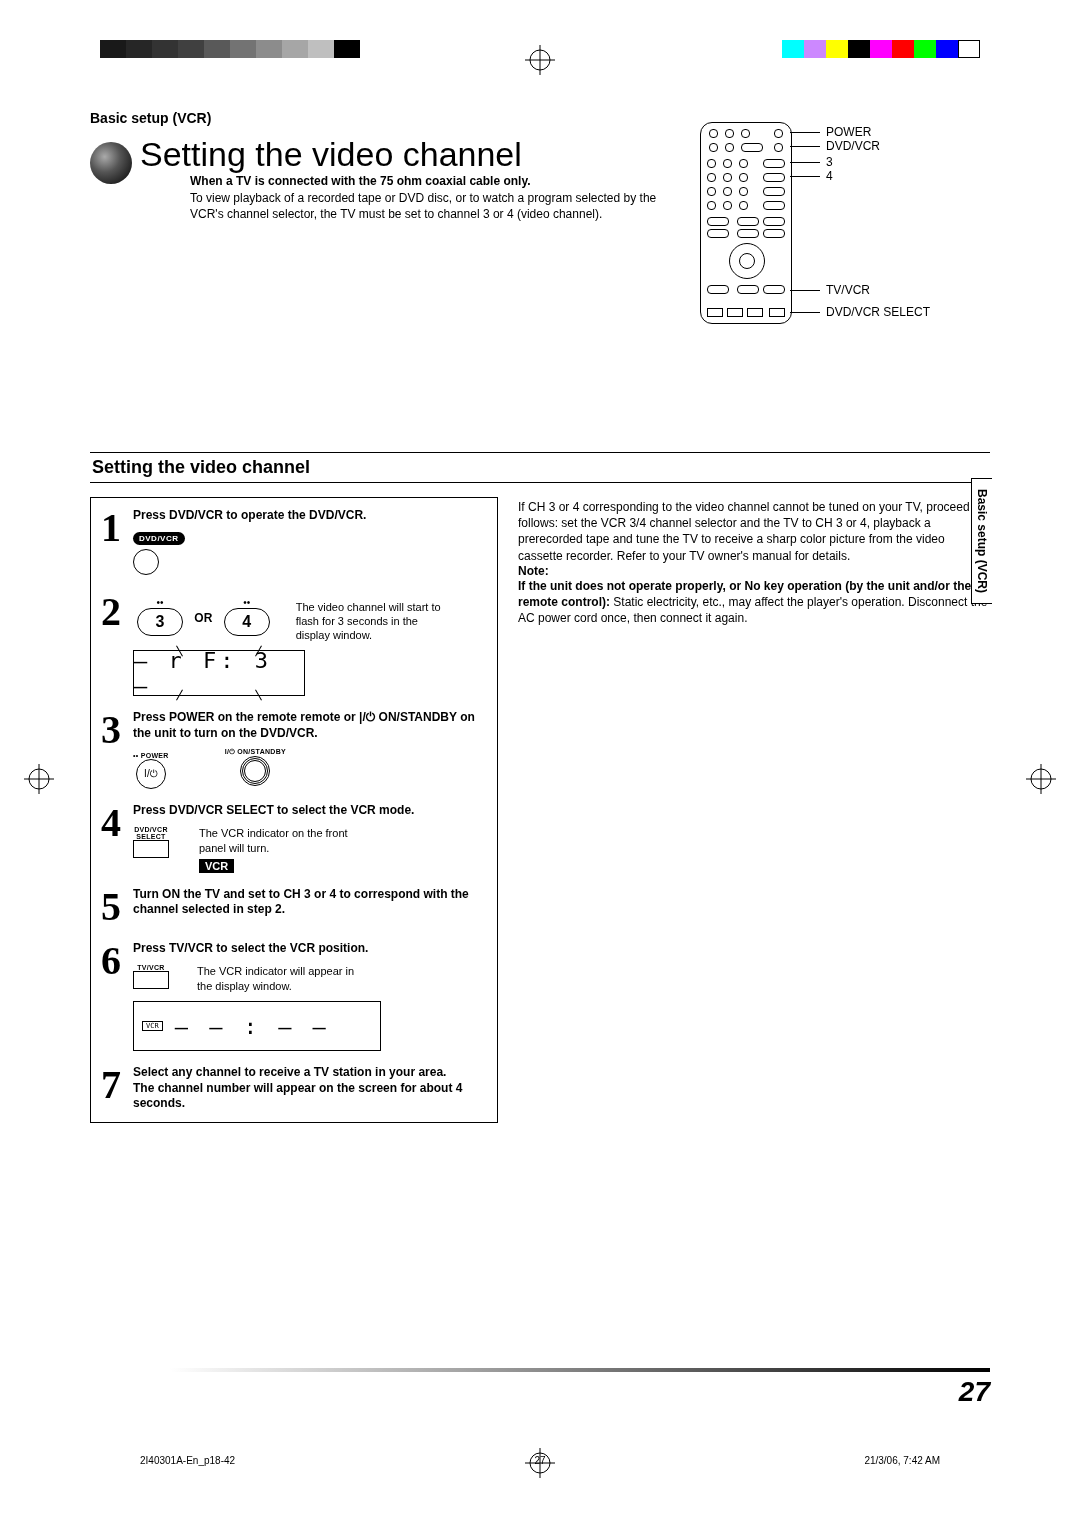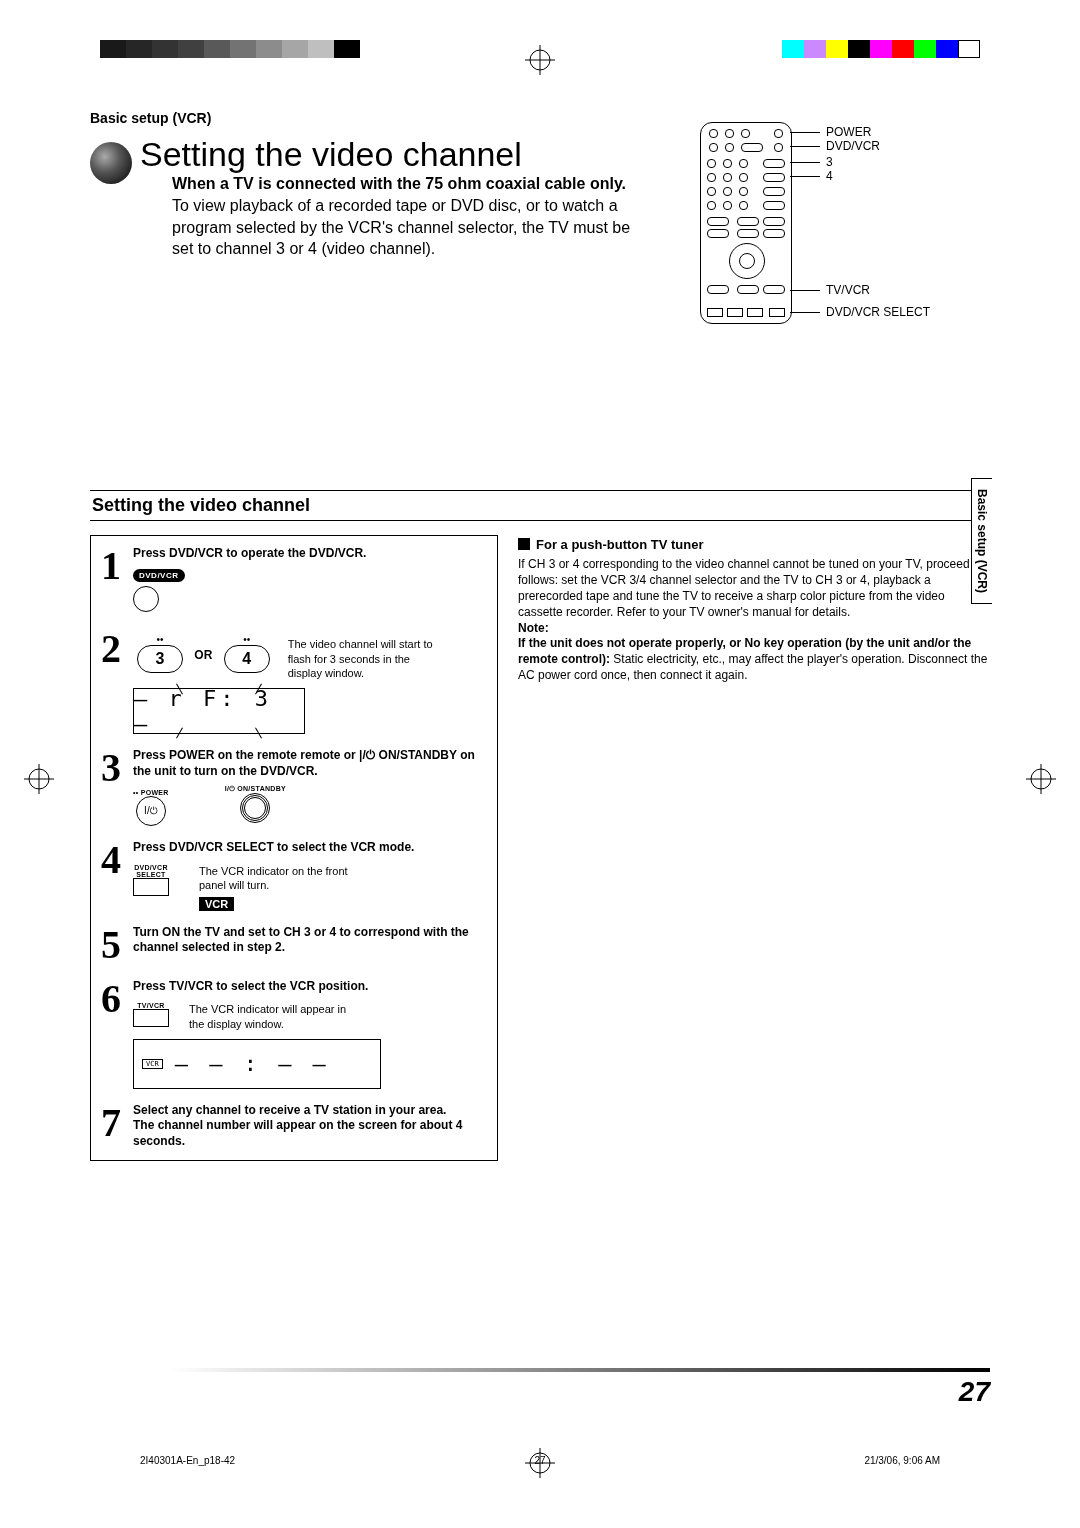--- a/index.html
+++ b/index.html
@@ -42,21 +42,21 @@
 
   .title-row { display: flex; align-items: flex-start; gap: 8px; }
   .bullet-sphere {
     width: 42px; height: 42px; background: radial-gradient(circle at 35% 35%, #aaa 0%, #555 40%, #000 100%);
     border-radius: 50%; flex: none; margin-top: 6px;
   }
   .main-title {
     font-size: 34px; font-weight: 300; margin: 0; line-height: 1.1;
   }
   .intro {
-    margin-left: 32px; font-size: 16px; line-height: 1.35; max-width: 480px;
+    margin-left: 50px; font-size: 12px; line-height: 1.35; max-width: 480px;
   }
   .intro-bold { font-weight: bold; }
 
   
   .remote-area {
     position: absolute; right: 0px; top: 12px; width: 290px;
   }
   .remote {
     width: 90px; height: 200px; border: 1px solid #000; border-radius: 12px; position: relative; background: #fff;
   }
@@ -320,21 +320,21 @@
 
         <div class="step">
           <div class="step-num">2</div>
           <div class="step-body">
             <div style="display:flex; gap:14px; align-items:flex-start; margin-top:8px;">
               <div>
                 <span class="num-wrap"><span class="dots-two"></span><span class="num-btn">3</span></span>
                 <span class="or-txt">OR</span>
                 <span class="num-wrap"><span class="dots-two"></span><span class="num-btn">4</span></span>
               </div>
-              <div class="sub" style="max-width:150px;">The video channel will start to flash for 3 seconds in the display window.</div>
+              <div class="sub" style="max-width:150px;margin-left:8px;">The video channel will start to flash for 3 seconds in the display window.</div>
             </div>
             <div class="lcd">
               <span>– r F:  3 –</span>
               <span class="lcd-tick t1"></span>
                 <span class="lcd-tick t2"></span>
               <span class="lcd-tick b1"></span>
                 <span class="lcd-tick b2"></span>
             </div>
           </div>
         </div>
@@ -380,21 +380,21 @@
           <div class="step-num">5</div>
           <div class="step-body">
             <div class="step-head">Turn ON the TV and set to CH 3 or 4 to correspond with the channel selected in step 2.</div>
           </div>
         </div>
 
         <div class="step">
           <div class="step-num">6</div>
           <div class="step-body">
             <div class="step-head">Press TV/VCR to select the VCR position.</div>
-            <div style="display:flex; gap:20px; align-items:flex-start; margin-top:8px;">
+            <div style="display:flex; gap:28px; align-items:flex-start; margin-top:8px;">
               <div style="text-align:center;">
                 <span class="small-btn-label">TV/VCR</span>
                 <span class="key-rect"></span>
               </div>
               <div class="sub" style="max-width:160px;">The VCR indicator will appear in the display window.</div>
             </div>
             <div class="display-window">
               <span class="tiny">VCR</span>
               <span class="seg">–  – : –  –</span>
             </div>
@@ -405,24 +405,20 @@
           <div class="step-num">7</div>
           <div class="step-body">
             <div class="step-head">Select any channel to receive a TV station in your area.</div>
             <div class="step-head">The channel number will appear on the screen for about 4 seconds.</div>
           </div>
         </div>
 
       </div>
 
       <div class="right-col">
-        <div class="subhead">
-          <span class="square"></span>
-          <span>For a push-button TV tuner</span>
-        </div>
         <div class="r-para">If CH 3 or 4 corresponding to the video channel cannot be tuned on your TV, proceed as follows: set the VCR 3/4 channel selector and the TV to CH 3 or 4, playback a prerecorded tape and tune the TV to receive a sharp color picture from the video cassette recorder. Refer to your TV owner's manual for details.</div>
 
         <div class="note-head">Note:</div>
         <div class="r-para">
           <b>If the unit does not operate properly, or No key operation (by the unit and/or the remote control):</b><span> Static electricity, etc., may affect the player's operation. Disconnect the AC power cord once, then connect it again.</span>
         </div>
       </div>
     </div>
 
     <div class="side-tab">Basic setup (VCR)</div>
@@ -435,16 +431,16 @@
     <svg viewBox="0 0 30 30">
         <circle cx="15" cy="15" r="10" fill="none" stroke="#000"></circle>
         <line x1="0" y1="15" x2="30" y2="15" stroke="#000"></line>
         <line x1="15" y1="0" x2="15" y2="30" stroke="#000"></line>
       </svg>
   </div>
 
   <div class="footer">
     <span>2I40301A-En_p18-42</span>
     <span class="mid">27</span>
-    <span>21/3/06, 9:06 AM</span>
+    <span>21/3/06, 7:42 AM</span>
   </div>
 
 </div>
 
 </body></html>

